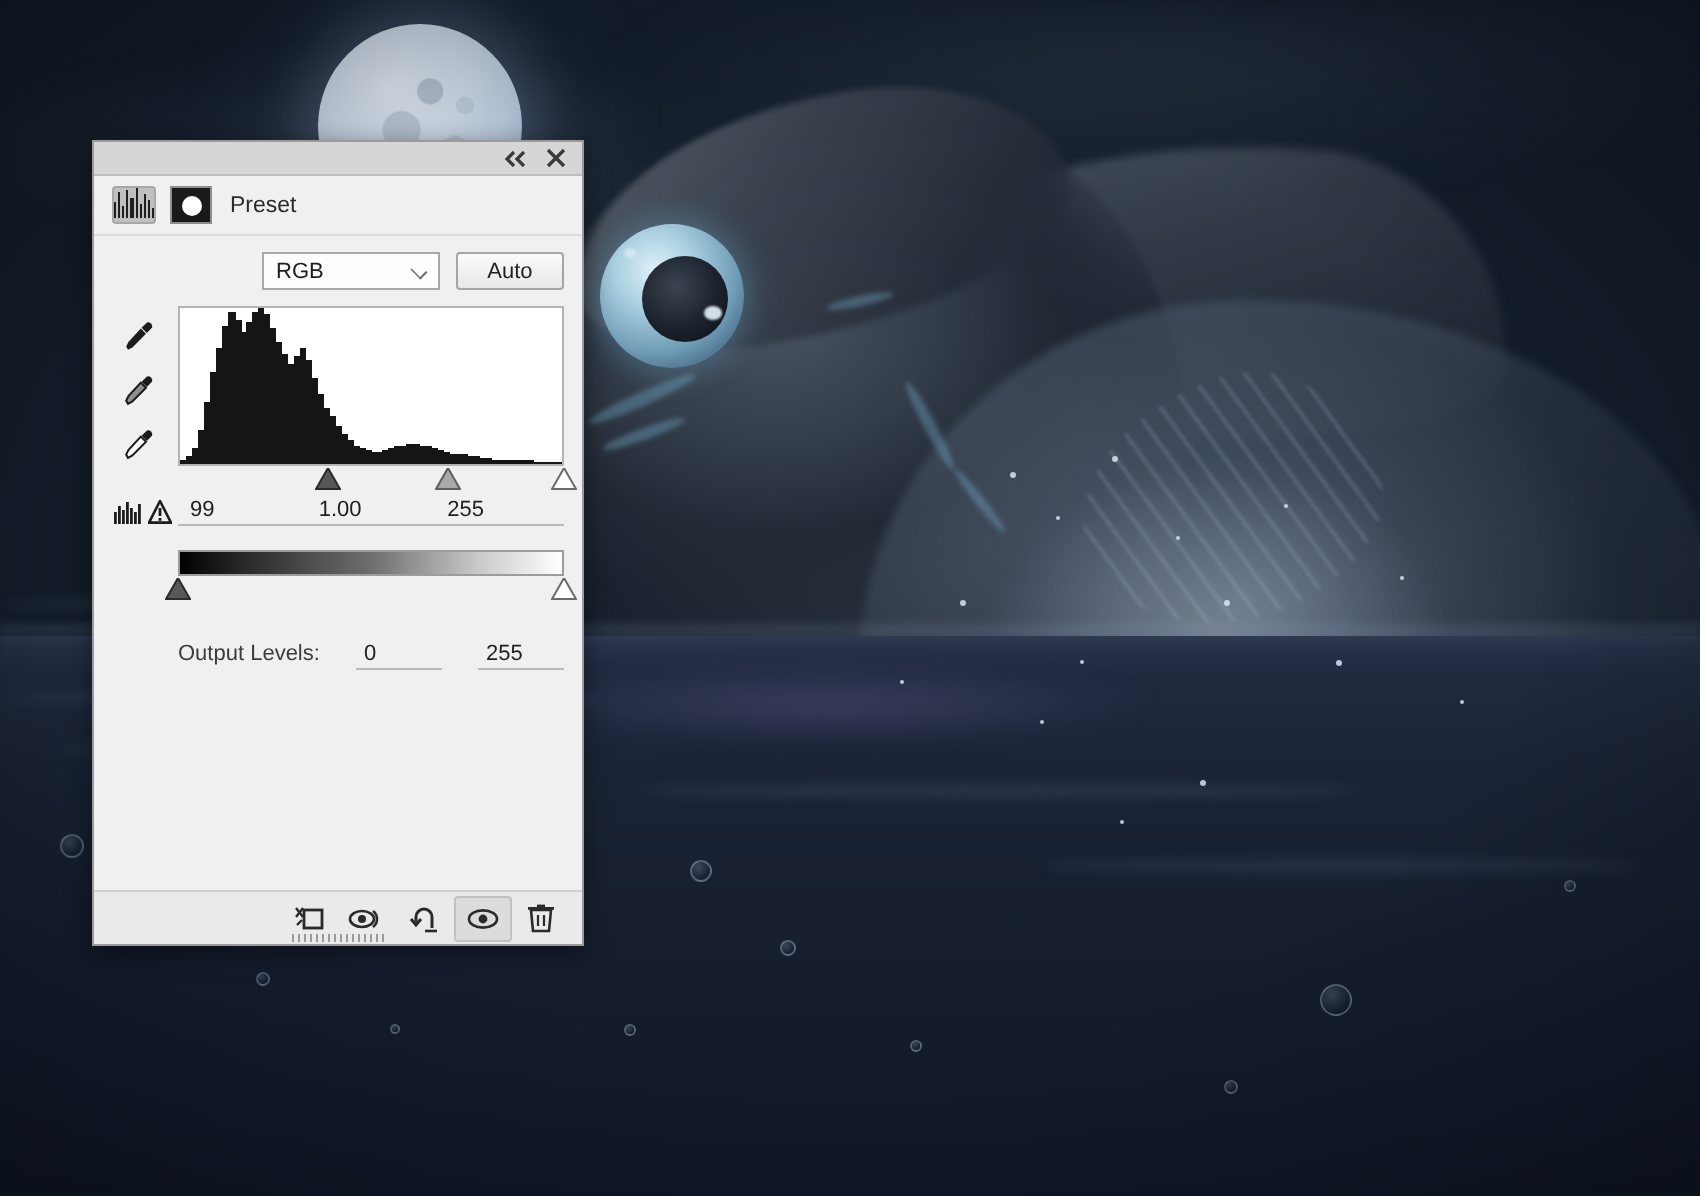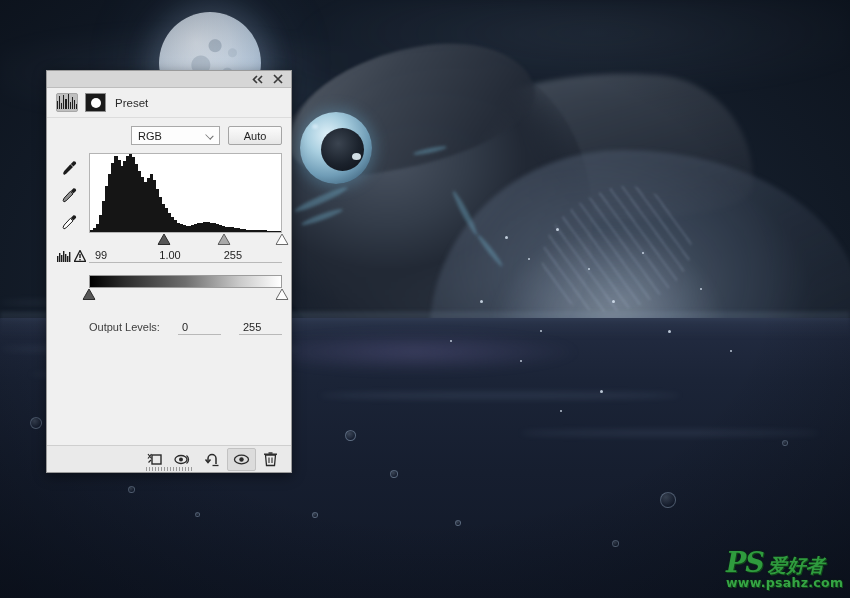--- a/index.html
+++ b/index.html
@@ -418,27 +418,20 @@
     <div class="bubble" style="left:312px;top:512px;width:6px;height:6px;"></div>
     <div class="bubble" style="left:660px;top:492px;width:16px;height:16px;"></div>
     <div class="bubble" style="left:612px;top:540px;width:7px;height:7px;"></div>
     <div class="bubble" style="left:455px;top:520px;width:6px;height:6px;"></div>
     <div class="bubble" style="left:782px;top:440px;width:6px;height:6px;"></div>
     <div class="bubble" style="left:250px;top:460px;width:5px;height:5px;"></div>
 
     <div class="vignette"></div>
   </div>
 
-  <div class="watermark">
-    <div class="wm-row">
-      <span class="wm-ps">PS</span>
-      <span class="wm-cn">爱好者</span>
-    </div>
-    <div class="wm-url">www.psahz.com</div>
-  </div>
 
   <div id="panel">
 
     <div class="titlebar">
       <span class="tb-btn">
         <svg width="12" height="9" viewBox="0 0 12 9">
             <path d="M5,1 L1.5,4.5 L5,8 M10,1 L6.5,4.5 L10,8" stroke="#3a3a3a" stroke-width="1.6" fill="none"></path>
           </svg>
       </span>
       <span class="tb-btn">

